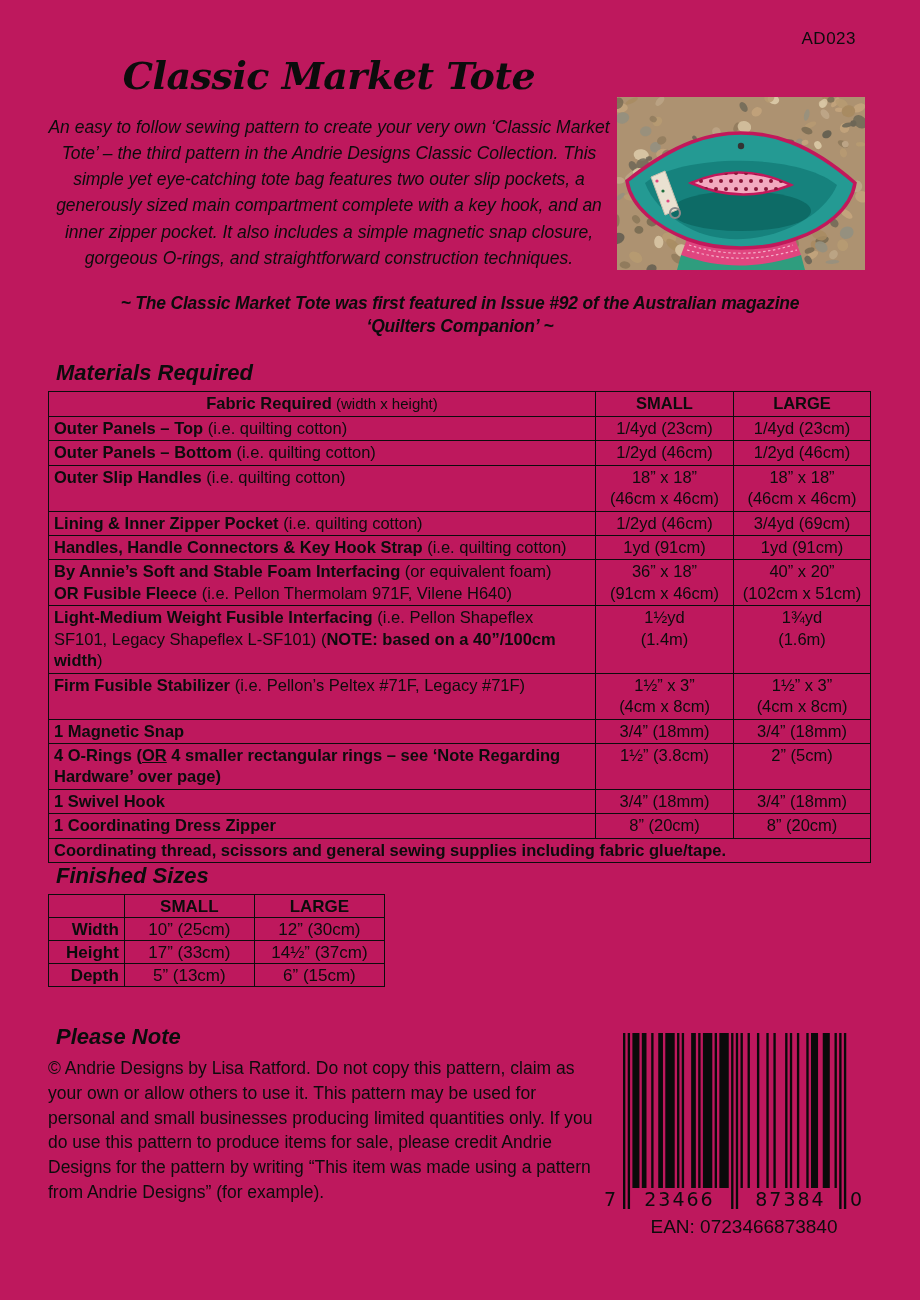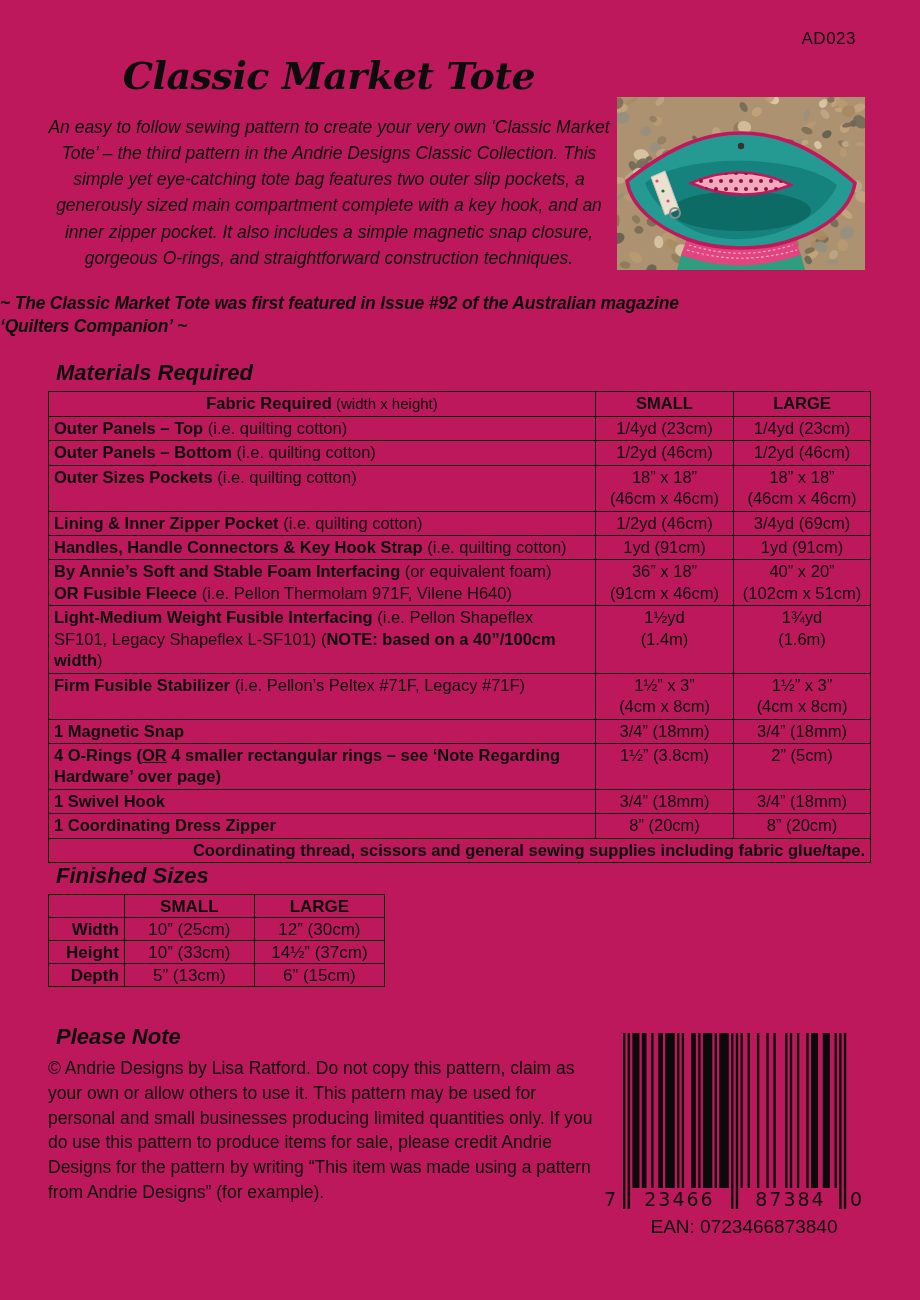--- a/index.html
+++ b/index.html
@@ -5,39 +5,39 @@
   html,body{margin:0;padding:0;background:#fff;}
   .page{position:relative;width:920px;height:1300px;background:#be185d;overflow:hidden;
         font-family:"Liberation Sans",sans-serif;color:#0c0c0c;}
   .ad-code{position:absolute;top:29px;right:64px;font-size:17px;letter-spacing:.5px;}
   .left-col{position:absolute;left:40px;top:54px;width:578px;text-align:center;}
   .title{font-family:"DejaVu Serif",serif;font-style:italic;font-weight:bold;
          font-size:38px;margin:0;line-height:1.15;letter-spacing:-.5px;}
   .intro{font-style:italic;font-size:17.5px;line-height:1.5;margin:16px 0 0 0;padding:0 4px;}
   .intro .b{font-weight:normal;}
   .photo-wrap{position:absolute;left:617px;top:97px;width:248px;height:173px;}
-  .featured{position:absolute;left:0;top:292px;width:920px;text-align:left;
+  .featured{position:absolute;left:0;top:292px;width:920px;text-align:center;
             font-weight:bold;font-style:italic;font-size:17.5px;line-height:1.32;letter-spacing:-.2px;}
   h2.sec{font-weight:bold;font-style:italic;font-size:22px;margin:0 0 0 8px;line-height:1.2;}
   .sec-materials{position:absolute;left:48px;top:360px;width:822px;}
   .sec-sizes{position:absolute;left:48px;top:863px;width:376px;}
   .sec-note{position:absolute;left:48px;top:1024px;width:548px;}
   .sec-barcode{position:absolute;left:601px;top:1033px;width:286px;}
   table{border-collapse:collapse;margin-top:5px;}
   .materials-table{width:822px;table-layout:fixed;}
   .materials-table th,.materials-table td{border:1.5px solid #0c0c0c;vertical-align:top;
       padding:1px 5px;font-size:16.5px;line-height:1.3;}
   .materials-table col.c-desc{width:547px;}
   .materials-table col.c-sm{width:138px;}
   .materials-table col.c-lg{width:137px;}
   .materials-table th{text-align:center;font-weight:bold;}
   .materials-table th .sub{font-weight:normal;font-size:15px;}
   .materials-table td.desc{text-align:left;}
   .materials-table td.val{text-align:center;white-space:pre-line;}
-  .materials-table td.foot{font-weight:bold;text-align:right;}
+  .materials-table td.foot{font-weight:bold;text-align:left;}
   .u{text-decoration:underline;}
   .b{font-weight:bold;}
   .sizes-table{width:337px;}
   .sizes-table th,.sizes-table td{border:1.5px solid #0c0c0c;font-size:17px;
       padding:0 5px;height:22px;line-height:1.25;}
   .sizes-table th{font-weight:bold;text-align:center;}
   .sizes-table td.lbl{font-weight:bold;text-align:right;width:66px;}
   .sizes-table td.val{text-align:center;width:125px;}
   .note-body{font-size:17.5px;line-height:1.41;margin:6px 0 0 0;}
   .bars-wrap{position:relative;margin-left:22px;width:224px;height:178px;}
@@ -354,21 +354,21 @@
             <td class="desc"><span class="b">Outer Panels – Top</span><span> (i.e. quilting cotton)</span></td>
             <td class="val">1/4yd (23cm)</td>
             <td class="val">1/4yd (23cm)</td>
           </tr>
           <tr>
             <td class="desc"><span class="b">Outer Panels – Bottom</span><span> (i.e. quilting cotton)</span></td>
             <td class="val">1/2yd (46cm)</td>
             <td class="val">1/2yd (46cm)</td>
           </tr>
           <tr>
-            <td class="desc"><span class="b">Outer Sizes Pockets</span><span> (i.e. quilting cotton)</span></td>
+            <td class="desc"><span class="b">Outer Slip Handles</span><span> (i.e. quilting cotton)</span></td>
             <td class="val">18” x 18”
 (46cm x 46cm)</td>
             <td class="val">18” x 18”
 (46cm x 46cm)</td>
           </tr>
           <tr>
             <td class="desc"><span class="b">Lining &amp; Inner Zipper Pocket</span><span> (i.e. quilting cotton)</span></td>
             <td class="val">1/2yd (46cm)</td>
             <td class="val">3/4yd (69cm)</td>
           </tr>
@@ -436,21 +436,21 @@
         <th class="val">SMALL</th>
         <th class="val">LARGE</th>
       </tr>
       <tr>
         <td class="lbl">Width</td>
         <td class="val">10” (25cm)</td>
         <td class="val">12” (30cm)</td>
       </tr>
       <tr>
         <td class="lbl">Height</td>
-        <td class="val">10” (33cm)</td>
+        <td class="val">17” (33cm)</td>
         <td class="val">14½” (37cm)</td>
       </tr>
       <tr>
         <td class="lbl">Depth</td>
         <td class="val">5” (13cm)</td>
         <td class="val">6” (15cm)</td>
       </tr>
     </tbody>
       </table>
   </div>

